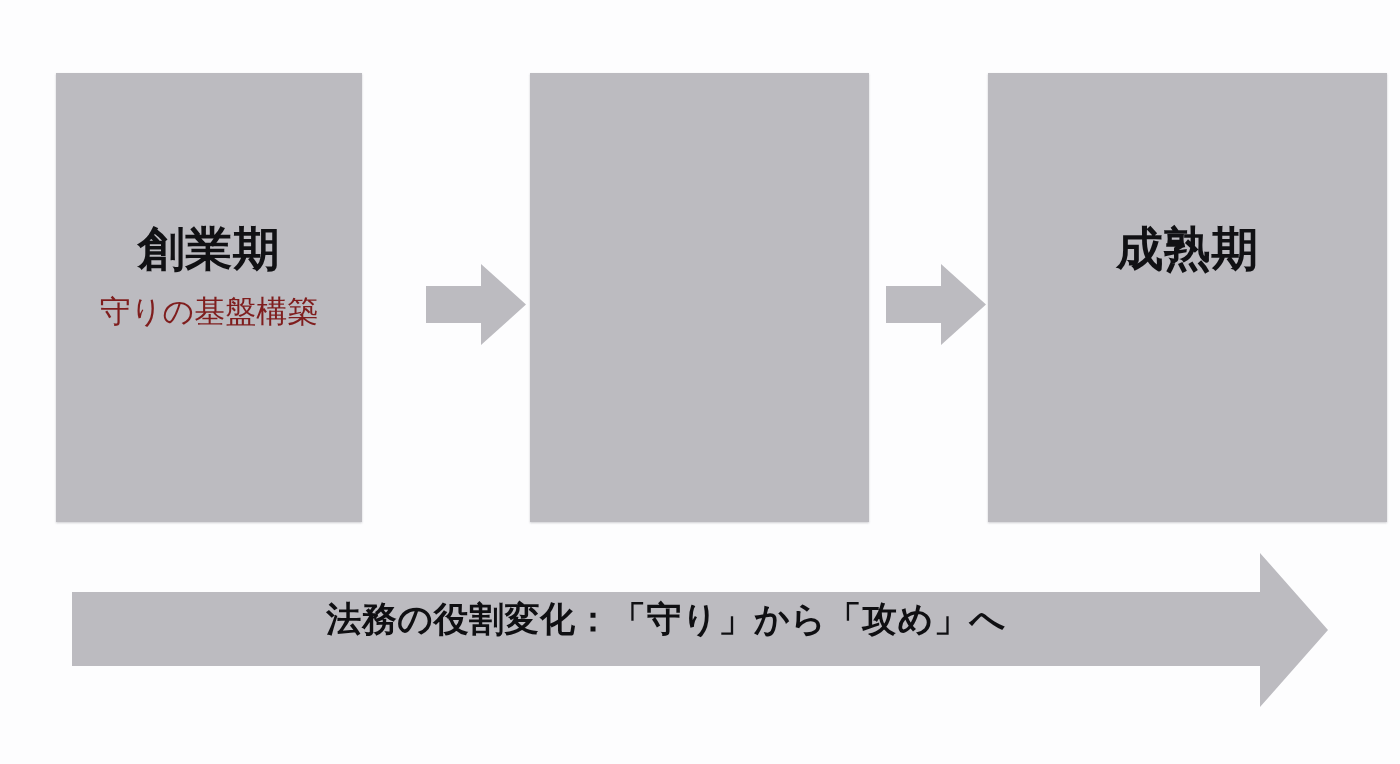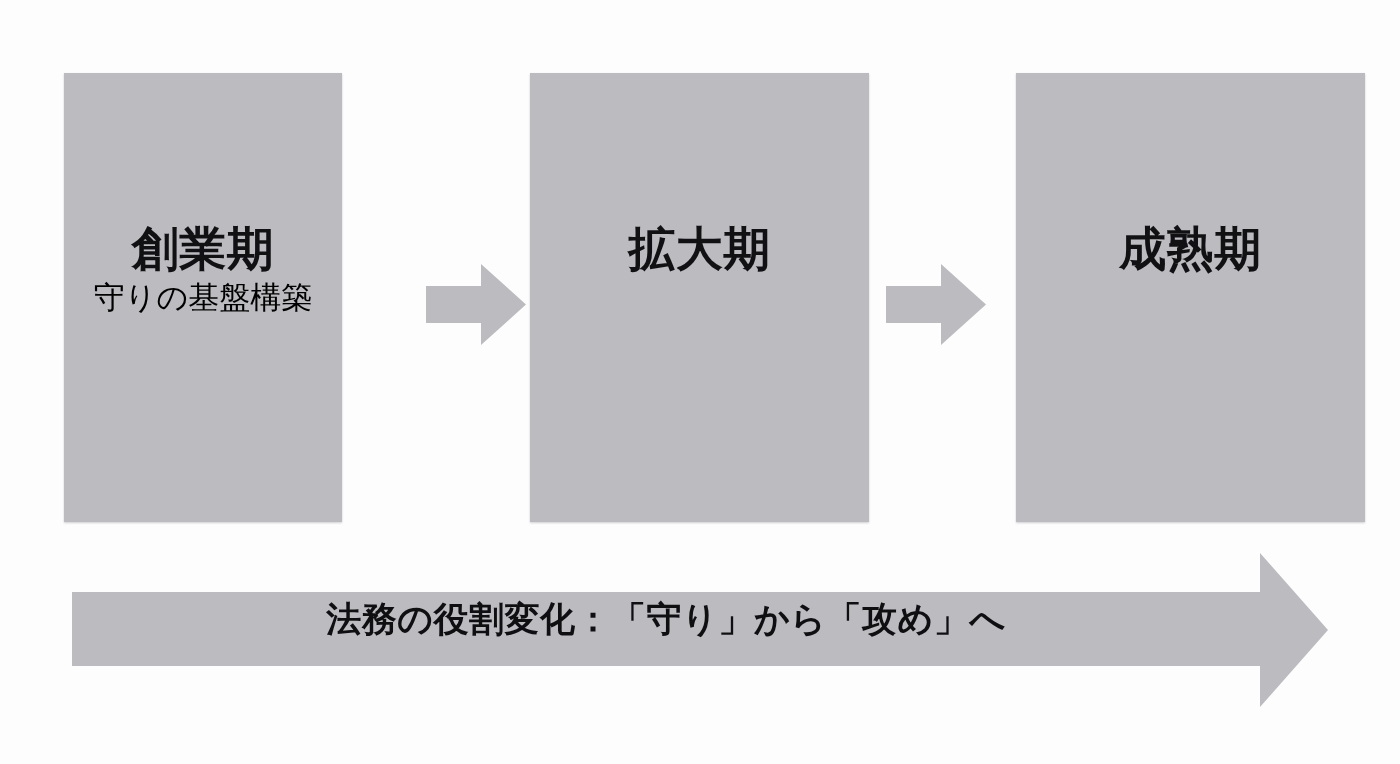--- a/index.html
+++ b/index.html
@@ -26,39 +26,40 @@
     top: 73px;
     height: 449px;
     background: #bcbbc0;
     box-shadow: 0 1px 2px rgba(120,120,130,0.35);
     display: flex;
     flex-direction: column;
     align-items: center;
     justify-content: flex-start;
     box-sizing: border-box;
   }
-  .stage-box.b1 { left: 64px;  width: 278px; }
+  .stage-box.b1 { left: 56px;  width: 306px; }
   .stage-box.b2 { left: 530px; width: 339px; }
-  .stage-box.b3 { left: 1016px; width: 349px; }
+  .stage-box.b3 { left: 988px; width: 399px; }
 
   .stage-title {
     margin-top: 150px;
     font-size: 47px;
     font-weight: 700;
     line-height: 1.12;
     color: #111114;
     letter-spacing: 0.5px;
     text-align: center;
     white-space: nowrap;
   }
   .stage-sub {
+    margin-top: 14px;
     font-size: 31px;
     font-weight: 400;
     line-height: 1.42;
-    color: #000000;
+    color: #7f1d1d;
     text-align: center;
     white-space: pre-line;
   }
 
   
   .connector-arrow {
     position: absolute;
     top: 264px;
     width: 100px;
     height: 81px;
@@ -102,21 +103,20 @@
     <div class="stage-sub">守りの基盤構築</div>
   </div>
 
   <div class="connector-arrow a1">
     <svg viewBox="0 0 100 81" preserveAspectRatio="none" aria-hidden="true">
       <polygon points="0,22 55,22 55,0 100,40.5 55,81 55,59 0,59" fill="#bcbbc0"></polygon>
     </svg>
   </div>
 
   <div class="stage-box b2">
-    <div class="stage-title">拡大期</div>
   </div>
 
   <div class="connector-arrow a2">
     <svg viewBox="0 0 100 81" preserveAspectRatio="none" aria-hidden="true">
       <polygon points="0,22 55,22 55,0 100,40.5 55,81 55,59 0,59" fill="#bcbbc0"></polygon>
     </svg>
   </div>
 
   <div class="stage-box b3">
     <div class="stage-title">成熟期</div>

